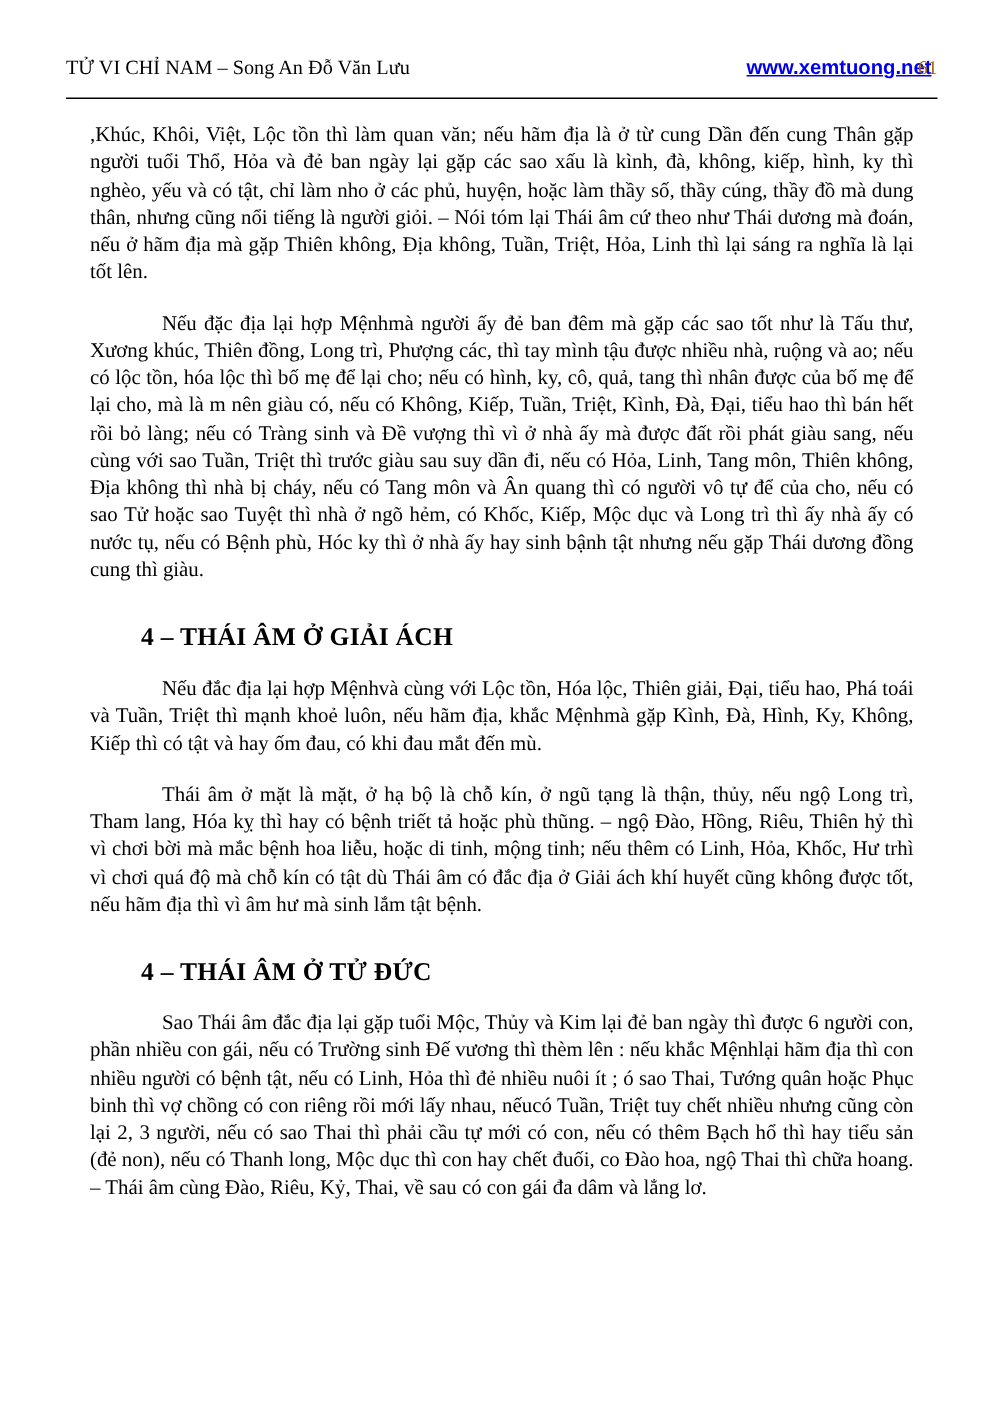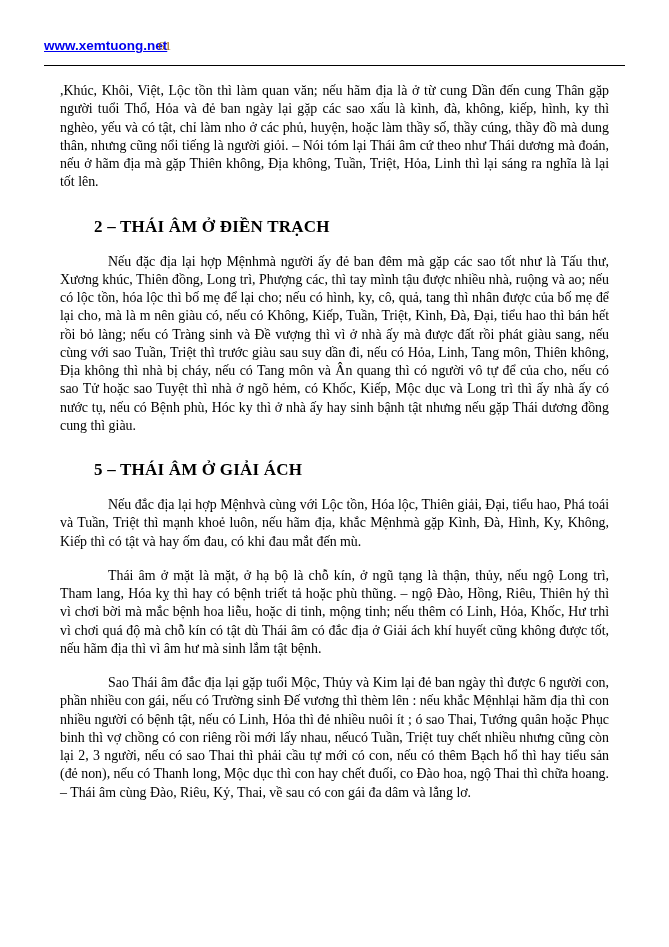--- a/index.html
+++ b/index.html
@@ -73,35 +73,36 @@
   .para + .para.follow {
     margin-top: 5px;
   }
 </style>
 </head>
 <body>
 
 <div class="page">
 
   <div class="header-row">
+    <span class="header-title">TỬ VI CHỈ NAM – Song An Đỗ Văn Lưu</span>
     <span class="header-right">
       <a class="website-link">www.xemtuong.net</a><span class="page-number">61</span>
     </span>
   </div>
 
   <hr class="rule">
 
   <p class="para"><span>,Khúc, Khôi, Việt, Lộc tồn thì làm quan văn; nếu hãm địa là ở từ cung Dần đến cung Thân gặp người tuổi Thổ, Hỏa và đẻ ban ngày lại gặp các sao xấu là kình, đà, không, kiếp, hình, ky thì nghèo, yếu và có tật, chỉ làm nho ở các phủ, huyện, hoặc làm thầy số, thầy cúng, thầy đồ mà dung thân, nhưng cũng nổi tiếng là người giỏi. – Nói tóm lại Thái âm cứ theo như Thái dương mà đoán, nếu ở hãm địa mà gặp Thiên không, Địa không, Tuần, Triệt, Hỏa, Linh thì lại sáng ra nghĩa là lại tốt lên.</span></p>
 
-  <h2 class="section-heading">2 – THÁI ÂM Ở ĐIỀN TRẠCH</h2>
 
   <p class="para indent"><span>Nếu đặc địa lại hợp </span><span class="bold-inline">Mệnh</span><span>mà người ấy đẻ ban đêm mà gặp các sao tốt như là Tấu thư, Xương khúc, Thiên đồng, Long trì, Phượng các, thì tay mình tậu được nhiều nhà, ruộng và ao; nếu có lộc tồn, hóa lộc thì bố mẹ để lại cho; nếu có hình, ky, cô, quả, tang thì nhân được của bố mẹ để lại cho, mà là m nên giàu có, nếu có Không, Kiếp, Tuần, Triệt, Kình, Đà, Đại, tiểu hao thì bán hết rồi bỏ làng; nếu có Tràng sinh và Đề vượng thì vì ở nhà ấy mà được đất rồi phát giàu sang, nếu cùng với sao Tuần, Triệt thì trước giàu sau suy dần đi, nếu có Hỏa, Linh, Tang môn, Thiên không, Địa không thì nhà bị cháy, nếu có Tang môn và Ân quang thì có người vô tự để của cho, nếu có sao Tử hoặc sao Tuyệt thì nhà ở ngõ hẻm, có Khốc, Kiếp, Mộc dục và Long trì thì ấy nhà ấy có nước tụ, nếu có Bệnh phù, Hóc ky thì ở nhà ấy hay sinh bậnh tật nhưng nếu gặp Thái dương đồng cung thì giàu.</span></p>
 
-  <h2 class="section-heading">5 – THÁI ÂM Ở GIẢI ÁCH</h2>
+  <h2 class="section-heading">4 – THÁI ÂM Ở GIẢI ÁCH</h2>
 
   <p class="para indent"><span>Nếu đắc địa lại hợp </span><span class="bold-inline">Mệnh</span><span>và cùng với Lộc tồn, Hóa lộc, Thiên giải, Đại, tiểu hao, Phá toái và Tuần, Triệt thì mạnh khoẻ luôn, nếu hãm địa, khắc </span><span class="bold-inline">Mệnh</span><span>mà gặp Kình, Đà, Hình, Ky, Không, Kiếp thì có tật và hay ốm đau, có khi đau mắt đến mù.</span></p>
 
   <p class="para indent follow"><span>Thái âm ở mặt là mặt, ở hạ bộ là chỗ kín, ở ngũ tạng là thận, thủy, nếu ngộ Long trì, Tham lang, Hóa kỵ thì hay có bệnh triết tả hoặc phù thũng. – ngộ Đào, Hồng, Riêu, Thiên hỷ thì vì chơi bời mà mắc bệnh hoa liễu, hoặc di tinh, mộng tinh; nếu thêm có Linh, Hỏa, Khốc, Hư trhì vì chơi quá độ mà chỗ kín có tật dù Thái âm có đắc địa ở Giải ách khí huyết cũng không được tốt, nếu hãm địa thì vì âm hư mà sinh lắm tật bệnh.</span></p>
 
+  <h2 class="section-heading">4 – THÁI ÂM Ở TỬ ĐỨC</h2>
 
   <p class="para indent"><span>Sao Thái âm đắc địa lại gặp tuổi Mộc, Thủy và Kim lại đẻ ban ngày thì được 6 người con, phần nhiều con gái, nếu có Trường sinh Đế vương thì thèm lên : nếu khắc </span><span class="bold-inline">Mệnh</span><span>lại hãm địa thì con nhiều người có bệnh tật, nếu có Linh, Hỏa thì đẻ nhiều nuôi ít ; ó sao Thai, Tướng quân hoặc Phục binh thì vợ chồng có con riêng rồi mới lấy nhau, nếucó Tuần, Triệt tuy chết nhiều nhưng cũng còn lại 2, 3 người, nếu có sao Thai thì phải cầu tự mới có con, nếu có thêm Bạch hổ thì hay tiểu sản (đẻ non), nếu có Thanh long, Mộc dục thì con hay chết đuối, co Đào hoa, ngộ Thai thì chữa hoang. – Thái âm cùng Đào, Riêu, Kỷ, Thai, về sau có con gái đa dâm và lẳng lơ.</span></p>
 
 </div>
 
 </body></html>

